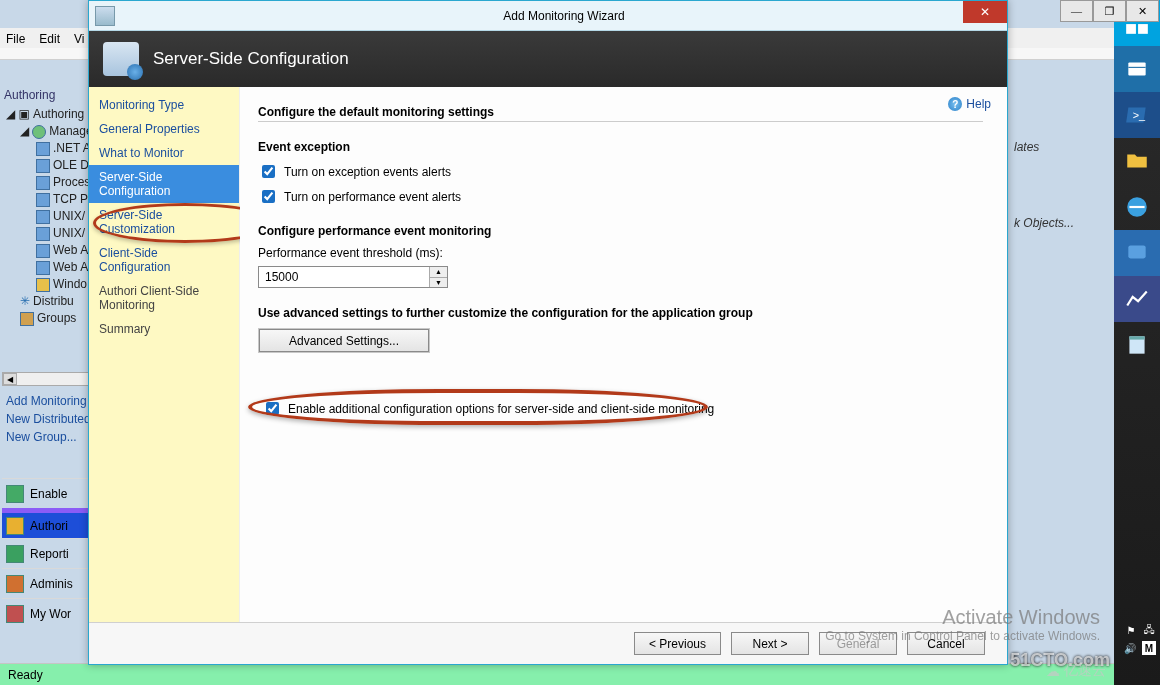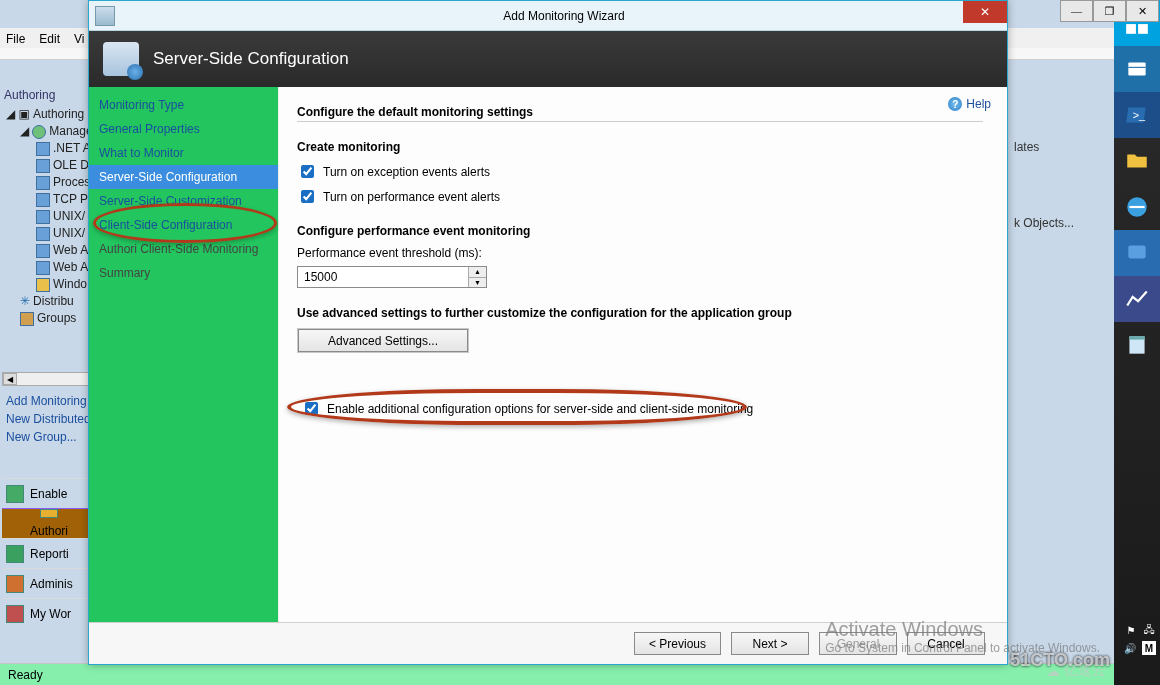--- a/index.html
+++ b/index.html
@@ -17,21 +17,21 @@
   .tree .lv1{padding-left:0;} .tree .lv2{padding-left:14px;} .tree .lv3{padding-left:30px;}
   .hscroll { position:absolute; top:372px; left:2px; width:130px; height:14px; border:1px solid #aaa; background:#efefef; display:flex; align-items:center;}
   .hscroll .arr{width:14px;height:12px;background:#ddd;border:1px solid #aaa;display:flex;align-items:center;justify-content:center;font-size:8px;}
   .hscroll .track{flex:1;}
   .tree-links { position:absolute; top:394px; left:6px; font-size:12px;}
   .tree-links div{ color:#1a4e9e; margin-bottom:4px; white-space:nowrap; overflow:hidden; width:86px;}
 
   .nav-buttons { position:absolute; left:2px; top:478px; width:90px; }
   .nav-buttons div{ height:30px; display:flex; align-items:center; gap:6px; padding-left:4px; border-top:1px solid #d9d9d9; font-size:12px;}
   .nav-buttons .ico{width:18px;height:18px;background:#5a8; border:1px solid #487;}
-  .nav-buttons .sel{ background:#a16207; border-top:1px solid #8b5cf6;flex-direction:column;}
+  .nav-buttons .sel{ background:#1d4ed8; border-top:5px solid #8b5cf6;}
 
   .statusbar { position:absolute; left:0; right:0; bottom:0; height:22px; background:#86efac; border-top:1px solid #c5c5c5; display:flex; align-items:center; padding-left:8px; font-size:12px;text-align:center;}
 
   
   .taskbar { position:absolute; right:0; top:0; bottom:0; width:46px; background: linear-gradient(#2b2b2b,#1a1a1a); display:flex; flex-direction:column; }
   .taskbar .tb{ width:46px; height:46px; display:flex; align-items:center; justify-content:center; }
   .taskbar .tb.start{ background:#00a3e0;}
   .taskbar svg{width:26px;height:26px;}
   .tray { position:absolute; right:4px; bottom:30px; width:40px; display:flex; flex-wrap:wrap; gap:4px; justify-content:flex-end;}
   .tray span{width:14px;height:14px;display:inline-flex;align-items:center;justify-content:center;font-size:10px;color:#fff;}
@@ -41,21 +41,21 @@
   .wiz-title { height:30px; background:#e8f4fa; border-bottom:1px solid #b5d8e6; display:flex; align-items:center; position:relative;}
   .wiz-title .sys{width:20px;height:20px;margin:0 6px;background:linear-gradient(#cde,#9bc);border:1px solid #79a;}
   .wiz-title .t{flex:1;text-align:center;font-size:12px;}
   .wiz-title .close{width:44px;height:22px;background:#c0392b;color:#fff;display:flex;align-items:center;justify-content:center;position:absolute;right:0;top:0;font-family:"Segoe UI Symbol";font-size:12px;}
   .wiz-header { height:56px; background:linear-gradient(#3a3a3a,#2a2a2a); color:#fff; display:flex; align-items:center; padding-left:14px; gap:14px;}
   .wiz-header .hicon{width:36px;height:34px;background:linear-gradient(#d9e6f2,#a8c4de);border-radius:4px;position:relative;}
   .wiz-header .hicon:after{content:"";position:absolute;width:16px;height:16px;border-radius:50%;background:radial-gradient(#6ab0e8,#2a70b0);bottom:-4px;right:-4px;}
   .wiz-header .ht{font-size:17px;font-weight:400;}
 
   .wiz-body { flex:1; display:flex; background:#fff;}
-  .wiz-nav { width:190px; background:#22c55e; border-right:1px solid #eee; padding-top:6px; position:relative;}
+  .wiz-nav { width:151px; background:#fef9c3; border-right:1px solid #eee; padding-top:6px; position:relative;}
   .wiz-nav a{ display:block; padding:5px 10px; font-size:12px; color:#1a4e9e; text-decoration:none;}
   .wiz-nav a.sel{ background:#3a8ddf; color:#fff;}
   .wiz-nav a.plain{ color:#444;}
 
   .ring1{ position:absolute; top:116px; left:4px; width:184px; height:40px; border:3px solid #b23a1a; border-radius:50%/50%; pointer-events:none; box-shadow:0 2px 4px rgba(0,0,0,.25);}
 
   .wiz-main { flex:1; padding:18px 24px 10px 18px; position:relative; background:#fdfdfd;}
   .help { position:absolute; right:16px; top:10px; display:flex; align-items:center; gap:4px; color:#1a4e9e; font-size:12px;}
   .help .hic{width:14px;height:14px;border-radius:50%;background:radial-gradient(#7ac0f0,#2a80c8);color:#fff;display:flex;align-items:center;justify-content:center;font-size:10px;font-weight:bold;}
   .section-title{ font-weight:bold; font-size:12px; margin:0 0 2px 0;}
@@ -73,26 +73,26 @@
   .btn{height:23px;border:1px solid #8a8a8a;background:linear-gradient(#f7f7f7,#e4e4e4);font-size:12px;padding:0 14px;display:inline-flex;align-items:center;justify-content:center;}
   .btn.disabled{color:#9a9a9a;}
   .adv-btn-wrap{background:linear-gradient(#f0f0f0,#e0e0e0);border:1px solid #c8c8c8;display:inline-block;}
 
   .ring2{ position:absolute; border:4px solid #b23a1a; border-radius:50%/60%; pointer-events:none; width:460px; height:36px; box-shadow:0 2px 5px rgba(0,0,0,.3);}
 
   .wiz-footer{ height:42px; border-top:1px solid #d0d0d0; display:flex; align-items:center; justify-content:flex-end; gap:10px; padding-right:22px; background:#f7f7f7;}
   .wiz-footer .btn{min-width:78px;justify-content:center;}
 
   
-  .watermark{position:absolute;right:60px;bottom:30px;text-align:left;color:rgba(120,120,120,.7);z-index:20;pointer-events:none;}
+  .watermark{position:absolute;right:60px;bottom:42px;text-align:right;color:rgba(120,120,120,.7);z-index:20;pointer-events:none;}
   .watermark .l1{font-size:20px;}
   .watermark .l2{font-size:12px;}
   .logo51{position:absolute;right:50px;bottom:14px;font-size:18px;font-weight:bold;color:rgba(255,255,255,.65);z-index:21;text-shadow:0 0 3px #000;}
   .logoys{position:absolute;right:4px;bottom:2px;width:110px;height:24px;color:rgba(200,200,200,.7);font-size:14px;z-index:21;display:flex;align-items:center;gap:4px;}
-  .right-panel-bits{position:absolute;left:1014px;top:140px;font-size:12px;color:#333;z-index:2;}
+  .right-panel-bits{position:absolute;left:1014px;top:140px;font-size:12px;color:#333;z-index:2;font-style:italic;}
 </style>
 </head>
 <body>
 
 <div class="parent-titlebar">
   <div>―</div>
   <div>❐</div>
   <div>✕</div>
 </div>
 <div class="main-toolbar">
@@ -226,21 +226,21 @@
     <div class="wiz-main">
       <div class="help">
           <span class="hic">?</span>
           <span>Help</span>
         </div>
 
       <div class="section-title">Configure the default monitoring settings</div>
       <hr class="hline">
 
       <div class="grp">
-        <span class="bold">Create monitoring</span>
+        <span class="bold">Event exception</span>
         <label class="cb">
           <input type="checkbox" checked="" style="">
           <span>Turn on exception events alerts</span>
         </label>
         <label class="cb">
           <input type="checkbox" checked="" style="">
           <span>Turn on performance event alerts</span>
         </label>
       </div>
 

